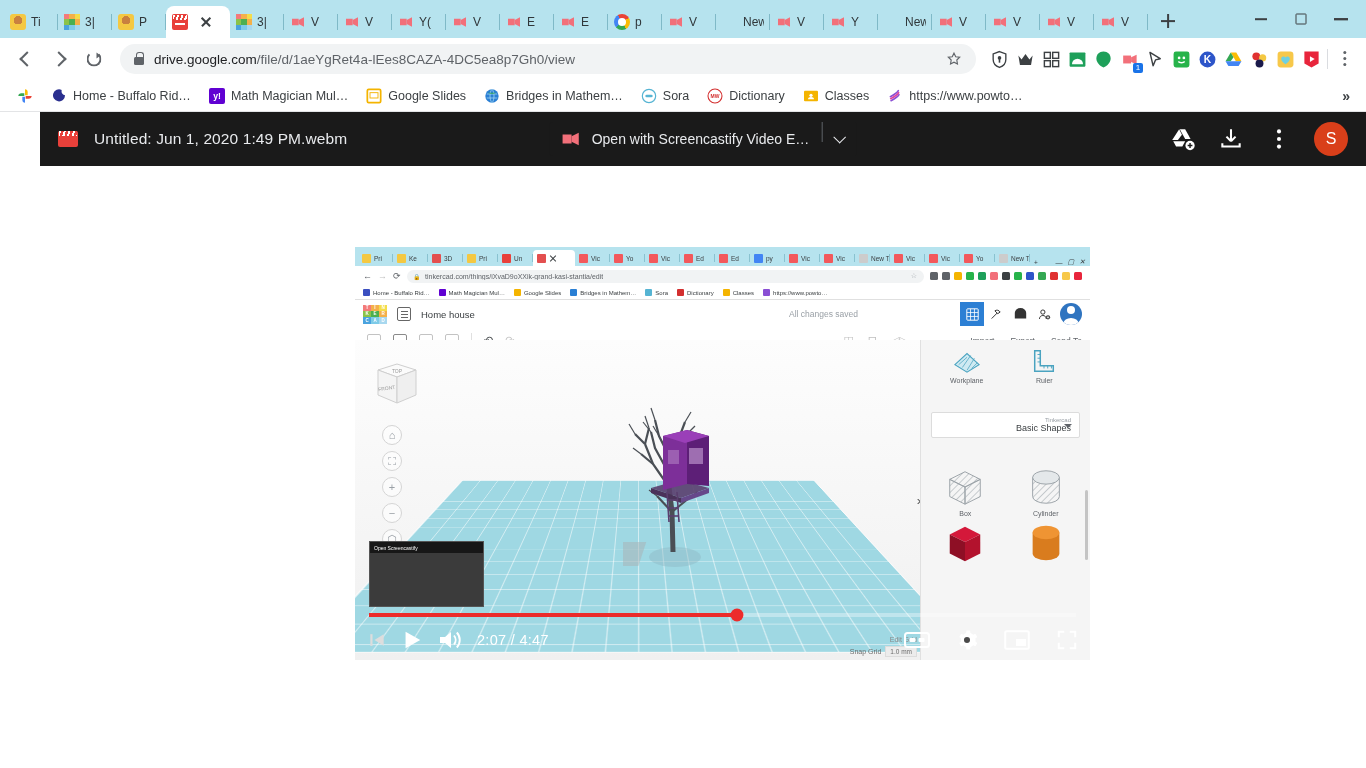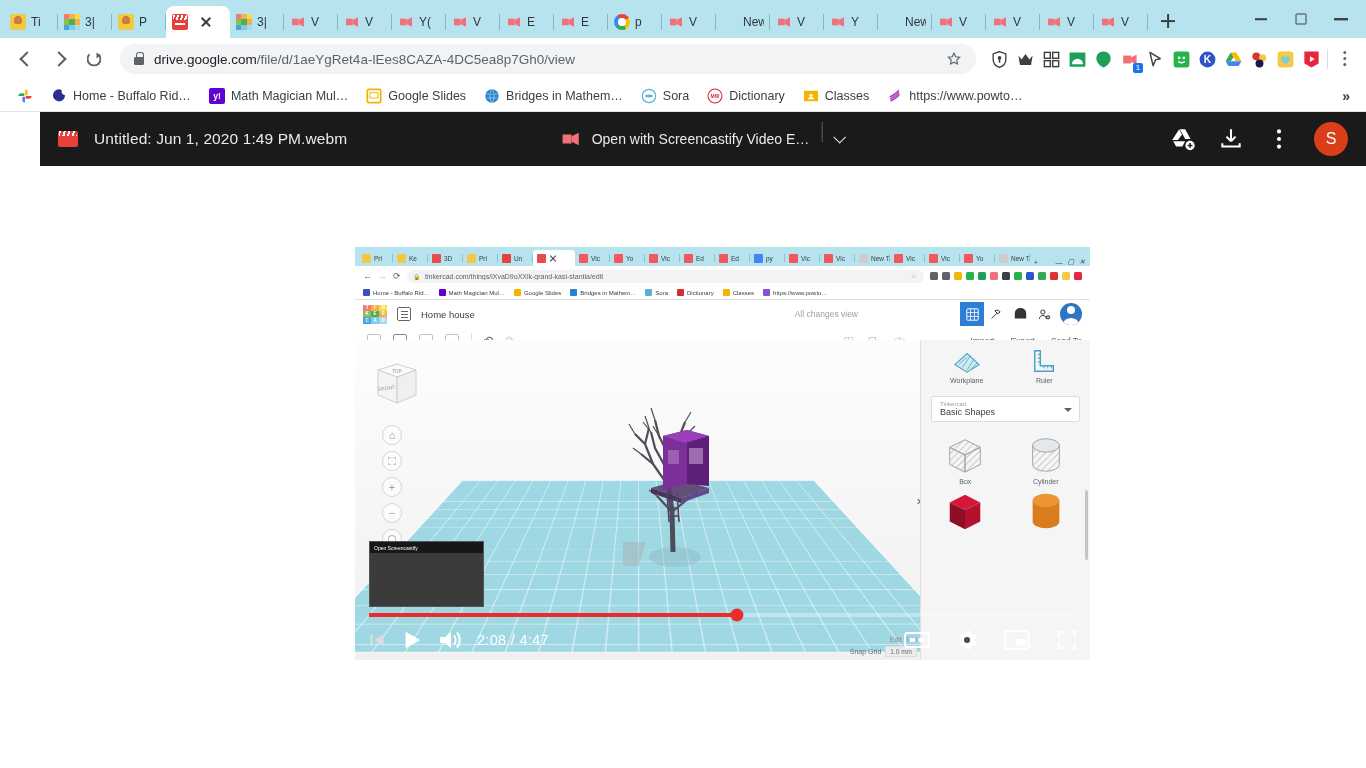--- a/index.html
+++ b/index.html
@@ -270,21 +270,21 @@
                       linear-gradient(90deg, rgba(255,255,255,.55) 1px, transparent 1px);
     background-size: 23px 23px;
     box-shadow: 0 0 0 1px rgba(255,255,255,.6);
   }
 
   .tree-house { position:absolute; left:268px; top:52px; width:110px; height:190px; }
 
   .panel-row { display:flex; gap:6px; padding:8px 10px; justify-content:space-around; }
   .panel-item { display:flex; flex-direction:column; align-items:center; gap:3px; width:52px; }
   .pi-label { font-size:7px; color:#5f6368; }
-  .panel-sel { margin:4px 10px; background:#fff; border:1px solid #dcdcdc; border-radius:2px; padding:4px 8px; position:relative; }
+  .panel-sel { margin:20px 10px; background:#fff; border:1px solid #dcdcdc; border-radius:2px; padding:4px 8px; position:relative;text-align:right; }
   .ps-sup { font-size:6px; color:#9aa0a6; }
   .ps-main { font-size:9px; color:#3c4043; }
   .ps-caret { position:absolute; right:7px; top:11px; width:0;height:0;border-left:4px solid transparent;border-right:4px solid transparent;border-top:4px solid #5f6368; }
   .shape-grid { padding:8px 6px; display:grid; grid-template-columns:1fr 1fr; gap:6px 4px; }
   .shape-cell { display:flex; flex-direction:column; align-items:center; gap:2px; }
   .sh-label { font-size:7px; color:#5f6368; }
   .panel-scroll { position:absolute; right:2px; top:150px; width:3px; height:70px; background:#c4c4c4; border-radius:2px; }
 
   .tc-bottomright { position:absolute; right:3px; bottom:3px; text-align:right; }
   .tc-editgrid { font-size:7px; color:#8a8a8a; }
@@ -910,21 +910,21 @@
               <span style="background: rgb(244, 221, 74);">N</span>
               <span style="background: rgb(139, 195, 74);">K</span>
               <span style="background: rgb(76, 175, 80);">E</span>
               <span style="background: rgb(244, 176, 74);">R</span>
               <span style="background: rgb(74, 163, 223);">C</span>
               <span style="background: rgb(126, 203, 232);">A</span>
               <span style="background: rgb(168, 216, 239);">D</span>
             </div>
           <div class="tc-listicon"></div>
           <div class="tc-proj">Home house</div>
-          <div class="tc-saved">All changes view</div>
+          <div class="tc-saved">All changes saved</div>
           <div class="tc-topright">
             <div class="tc-sqbtn sel">
               <svg width="13" height="13" viewBox="0 0 16 16">
                   <rect x="1" y="1" width="14" height="14" rx="1" fill="none" stroke="#fff" stroke-width="1.2"></rect>
                   <path d="M5.6 1v14M10.4 1v14M1 5.6h14M1 10.4h14" stroke="#fff" stroke-width="1"></path>
                 </svg>
             </div>
             <div class="tc-sqbtn">
               <svg width="13" height="13" viewBox="0 0 16 16">
                   <path d="M2 13l7-7M6 3.5c2-1.5 5-1 6.5 1.5L9.5 7z" stroke="#333" stroke-width="1.2" fill="none"></path>
@@ -1141,21 +1141,21 @@
                 <path d="M5 3l16 9-16 9z" fill="#fff"></path>
               </svg>
           </span>
           <span class="pl-btn">
             <svg width="26" height="22" viewBox="0 0 26 22">
                 <path d="M3 8h5l6-5v16l-6-5H3z" fill="#fff"></path>
                 <path d="M17 6.5a7 7 0 010 9" stroke="#fff" stroke-width="1.9" fill="none"></path>
                 <path d="M19.8 3.5a11 11 0 010 15" stroke="#fff" stroke-width="1.9" fill="none"></path>
               </svg>
           </span>
-          <span class="pl-time">2:08 / 4:47</span>
+          <span class="pl-time">2:07 / 4:47</span>
 
           <div class="pl-right">
             <span class="pl-btn">
               <svg width="26" height="18" viewBox="0 0 26 18">
                   <rect x="1" y="2" width="24" height="14" rx="2.5" fill="none" stroke="#fff" stroke-width="2"></rect>
                   <rect x="5.5" y="7" width="6" height="4" rx="1" fill="#fff"></rect>
                   <rect x="14.5" y="7" width="6" height="4" rx="1" fill="#fff"></rect>
                 </svg>
             </span>
             <span class="pl-btn">

